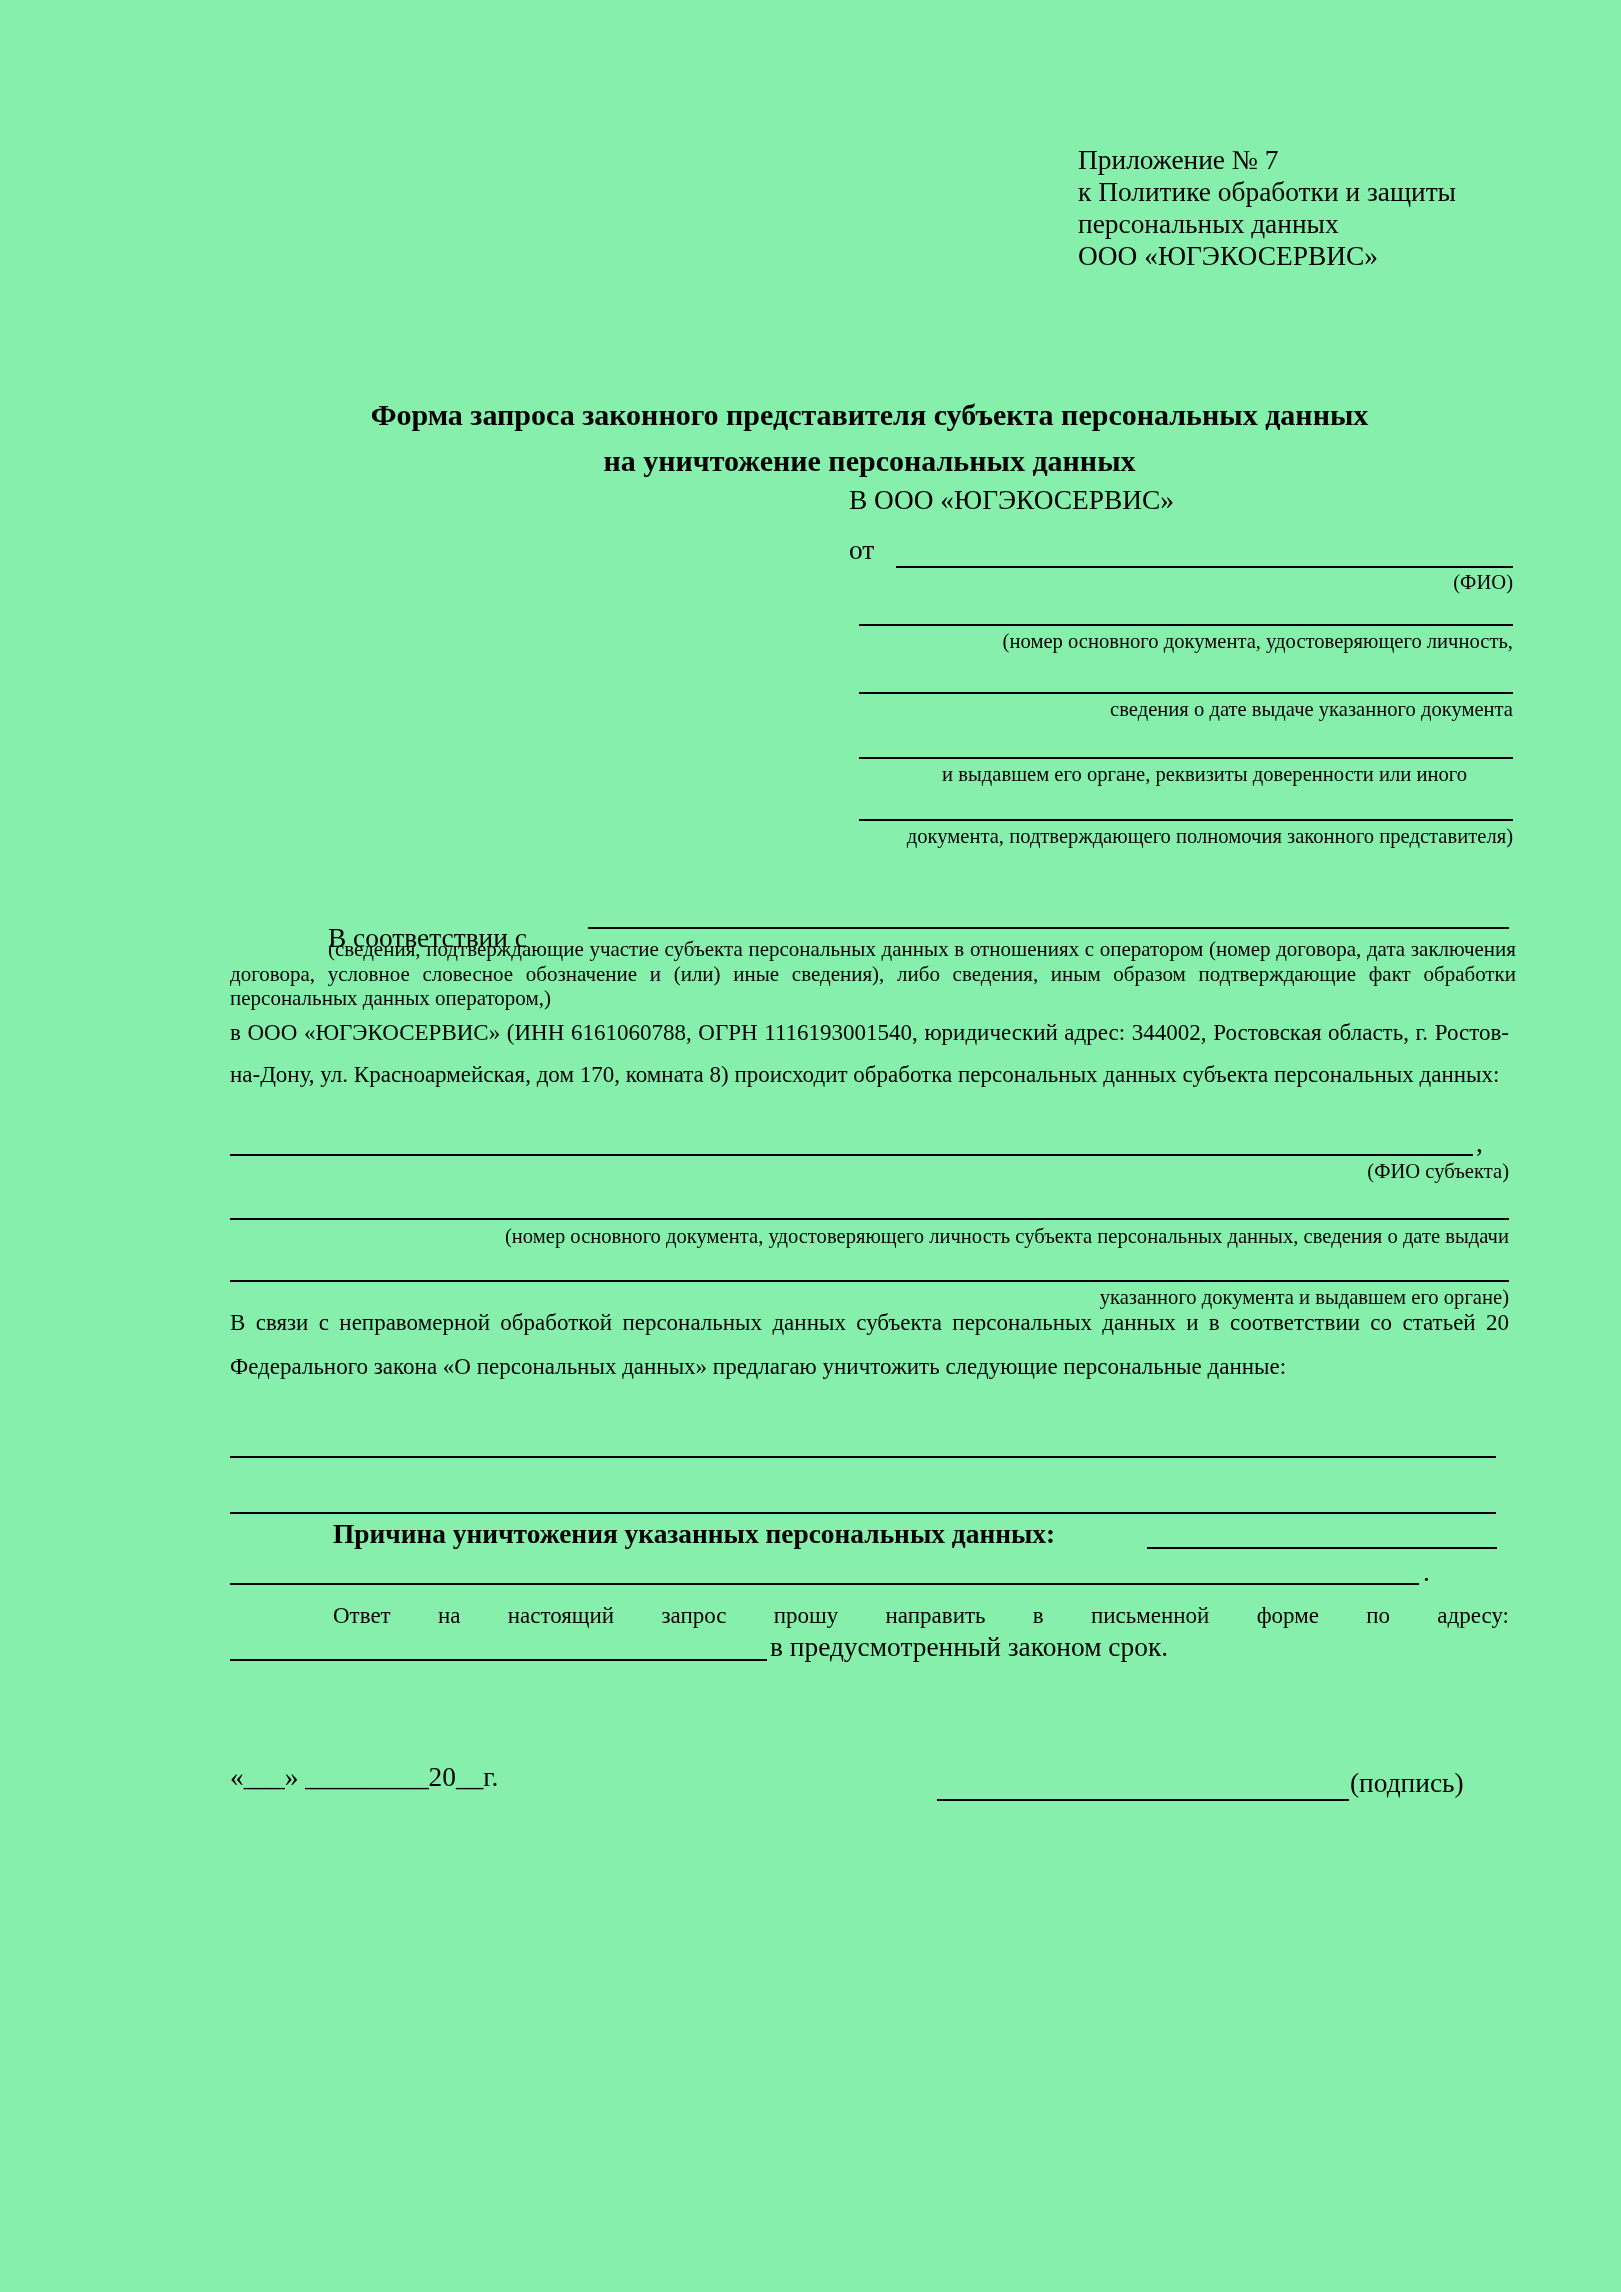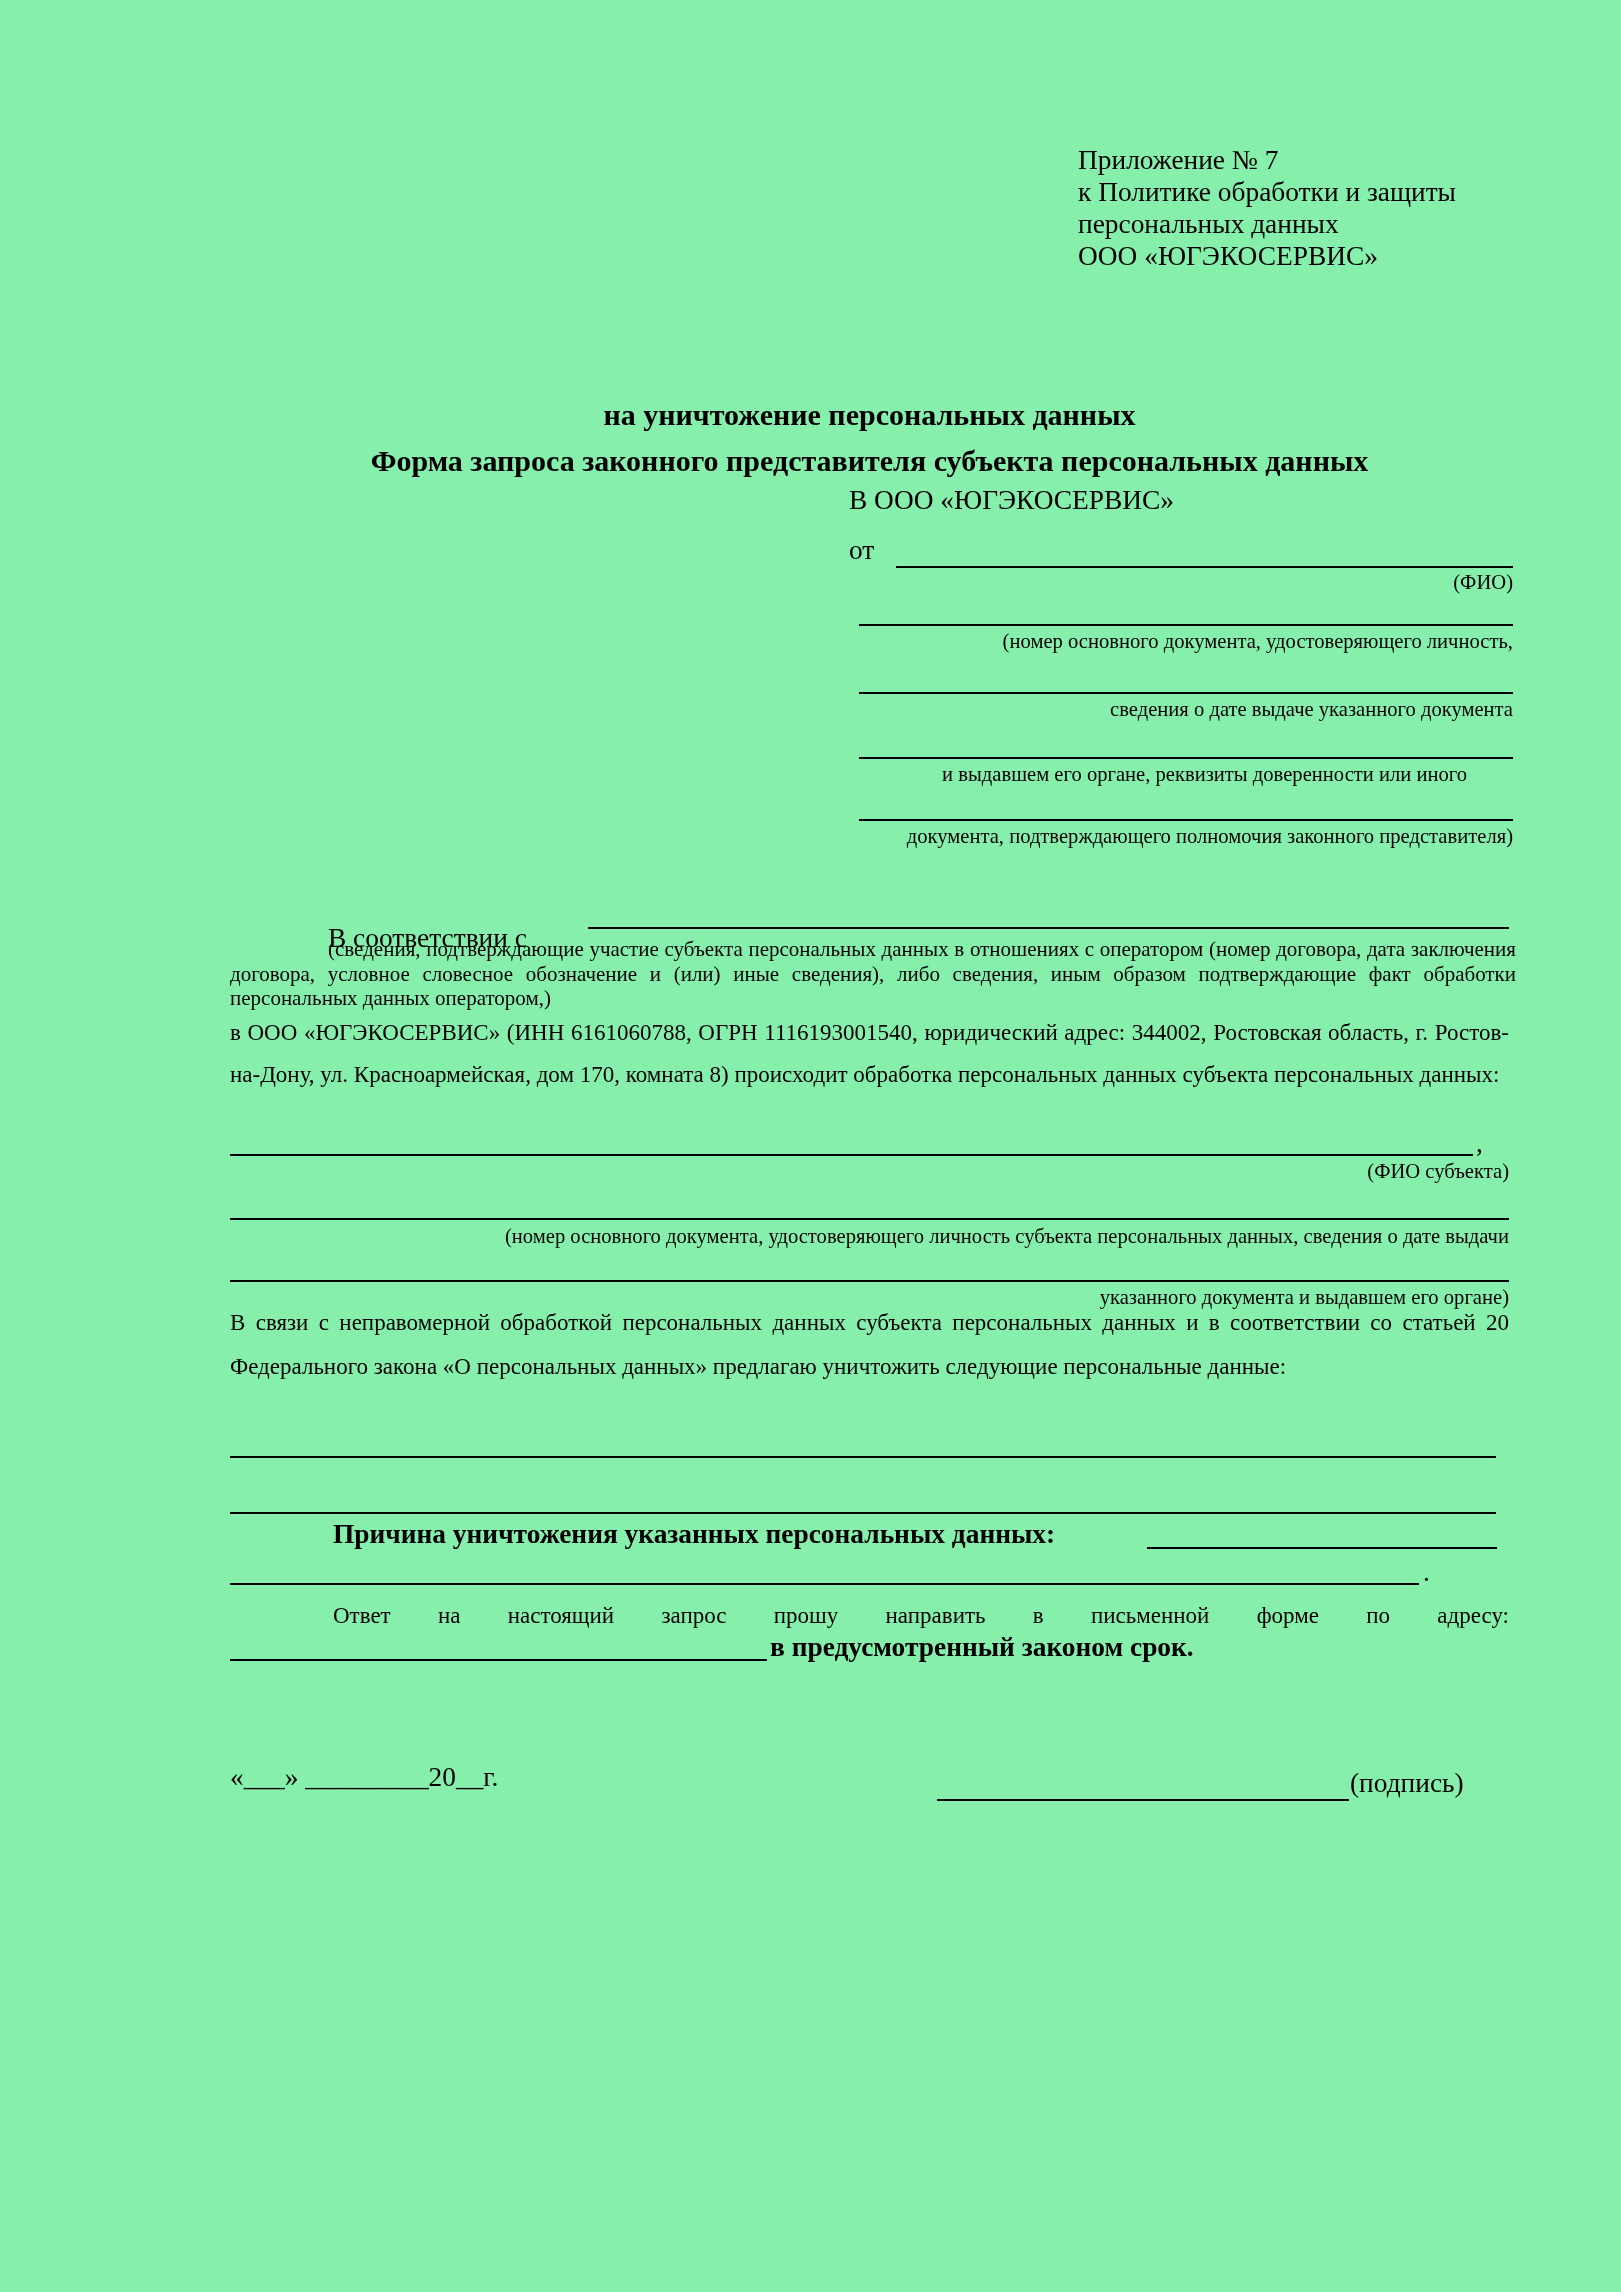--- a/index.html
+++ b/index.html
@@ -32,22 +32,22 @@
 <div class="page">
 
   <div class="appendix">
     <div>Приложение № 7</div>
     <div>к Политике обработки и защиты</div>
     <div>персональных данных</div>
     <div>ООО «ЮГЭКОСЕРВИС»</div>
   </div>
 
   <div class="title">
+    <div>Форма запроса законного представителя субъекта персональных данных</div>
     <div>на уничтожение персональных данных</div>
-    <div>Форма запроса законного представителя субъекта персональных данных</div>
   </div>
 
   <div class="txt" style="left:849px; top:484px;">В ООО «ЮГЭКОСЕРВИС»</div>
 
   <div class="txt" style="left:849px; top:534px;">от</div>
   <div class="ln" style="left:896px; top:566px; width:617px;"></div>
   <div class="cap" style="left:859px; top:571px; width:654px;">(ФИО)</div>
 
   <div class="ln" style="left:859px; top:624px; width:654px;"></div>
   <div class="cap" style="left:859px; top:630px; width:654px;">(номер основного документа, удостоверяющего личность,</div>
@@ -83,20 +83,20 @@
   <div class="ln" style="left:230px; top:1456px; width:1266px;"></div>
   <div class="ln" style="left:230px; top:1512px; width:1266px;"></div>
 
   <div class="txt" style="left:333px; top:1518px;font-weight:bold;">Причина уничтожения указанных персональных данных:</div>
   <div class="ln" style="left:1147px; top:1547px; width:350px;"></div>
   <div class="ln" style="left:230px; top:1583px; width:1189px;"></div>
   <div class="txt" style="left:1423px; top:1556px;">.</div>
 
   <div class="para" style="left:230px; top:1595px; width:1279px; text-indent:103px; text-align-last:justify;">Ответ на настоящий запрос прошу направить в письменной форме по адресу:</div>
   <div class="ln" style="left:230px; top:1659px; width:537px;"></div>
-  <div class="txt" style="left:770px; top:1631px;font-weight:bold;">в предусмотренный законом срок.</div>
+  <div class="txt" style="left:770px; top:1631px;">в предусмотренный законом срок.</div>
 
   <div class="txt" style="left:230px; top:1761px;">«___» _________20__г.</div>
   <div class="ln" style="left:937px; top:1799px; width:412px;"></div>
   <div class="txt" style="left:1350px; top:1767px;">(подпись)</div>
 
 </div>
 
 
 </body></html>

